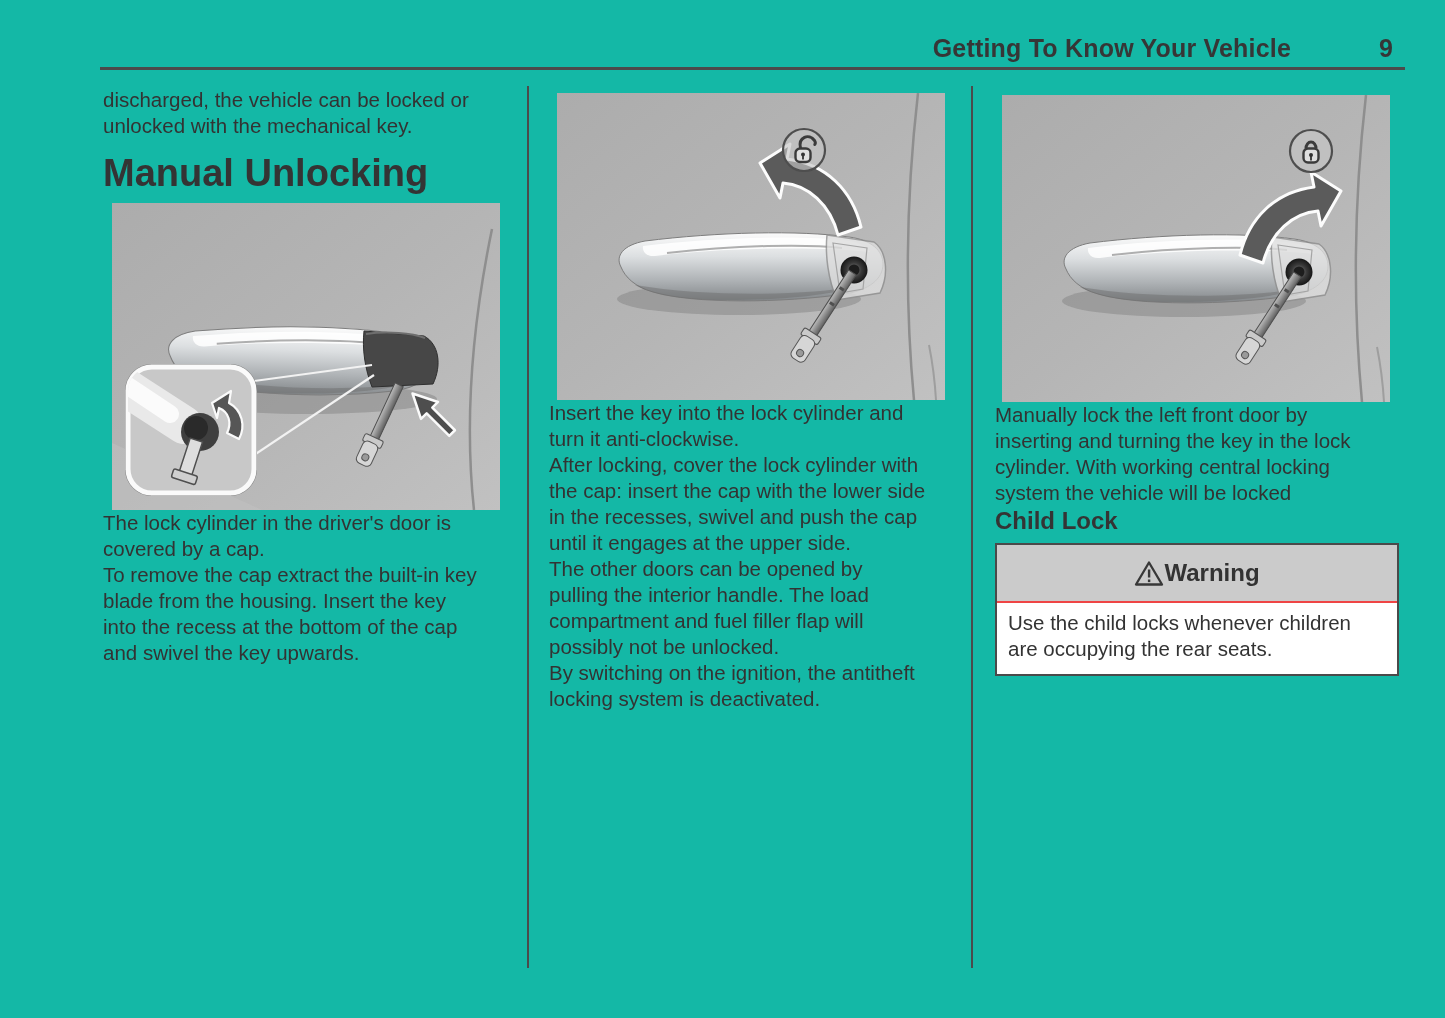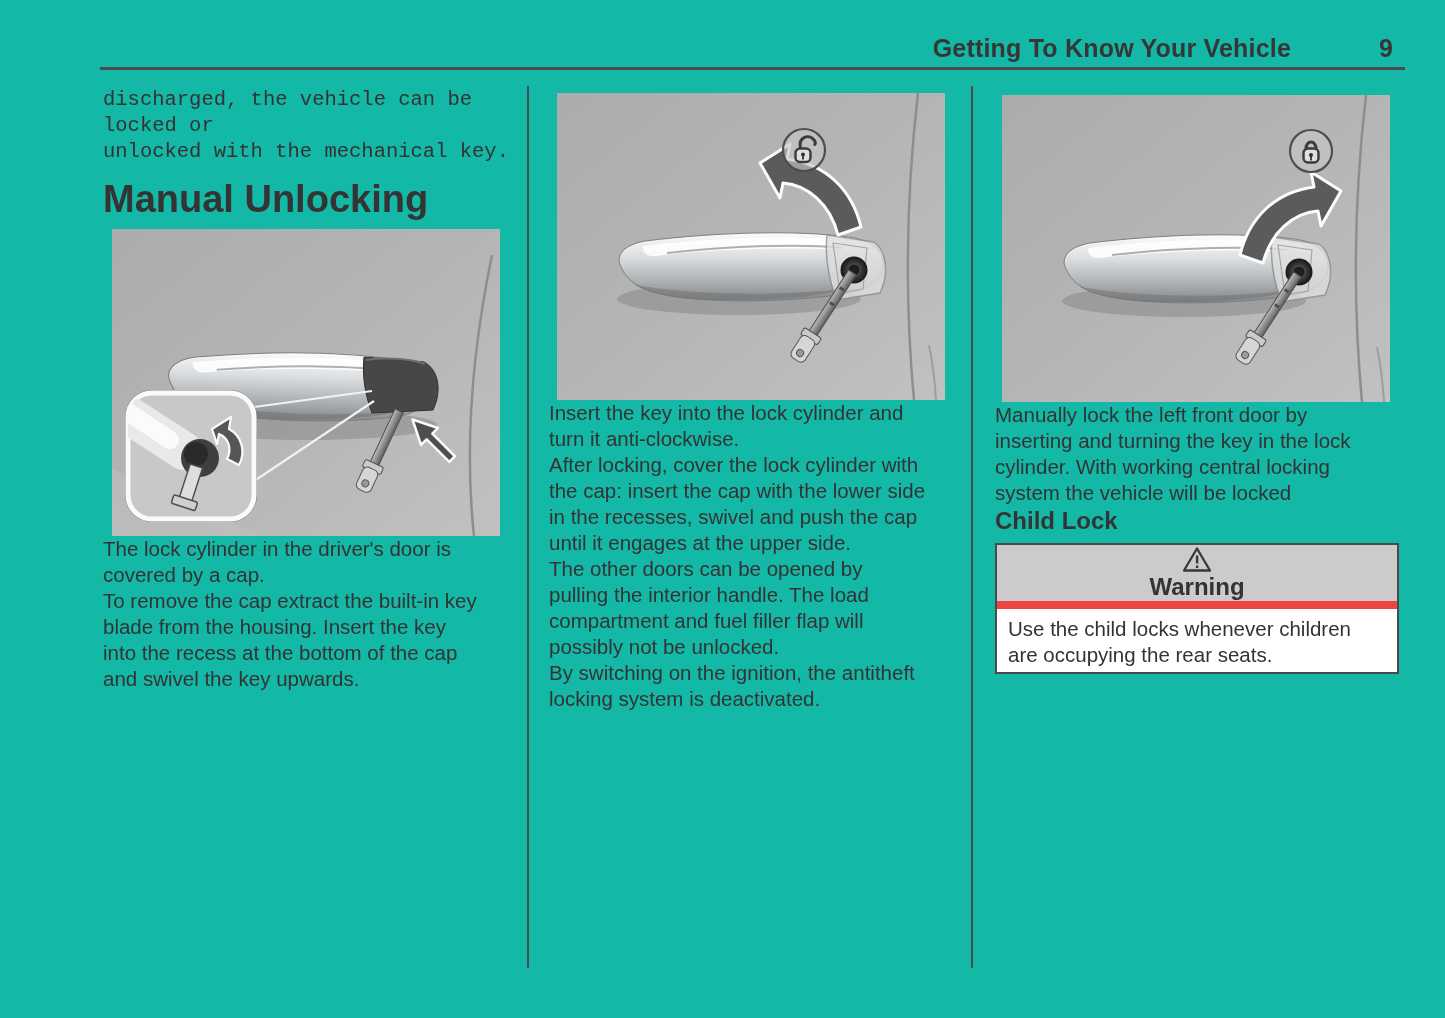--- a/index.html
+++ b/index.html
@@ -22,40 +22,40 @@
   .sep2{left:971px;}
   
   .col{position:absolute;top:85px;}
   .col1{left:103px;width:420px;}
   .col2{left:549px;width:420px;}
   .col3{left:995px;width:412px;}
   p.body{
     margin:0;font-size:20.5px;line-height:26px;color:#333333;
     white-space:pre-line;
   }
-  .col1 .intro{margin-top:2px;font-family:Liberation Mono, monospace;}
+  .col1 .intro{margin-top:2px;}
   h2.h-big{margin:17px 0 0 0;font-size:38px;line-height:34px;color:#343434;}
   h3.h-mid{margin:0;font-size:24px;line-height:30px;color:#343434;}
   figure{margin:0;padding:0;}
   .fig{width:388px;height:307px;display:block;}
   .fig1{margin:13px 0 0 9px;}
   .fig2{margin:8px 0 0 8px;}
   .fig3{margin:10px 0 0 7px;}
   .after-fig1{margin-top:46px;}
   .after-fig2{margin-top:45px;}
   .after-fig3{margin-top:46px;}
   .child-heading{margin-top:17px;}
   
   .warning-box{margin-top:7px;width:404px;border:2px solid #4a4a4a;box-sizing:border-box;background:#ffffff;}
   .warning-head{
-    background:#cbcbcb;border-bottom:8px solid #ef4444;height:56px;
-    display:flex;align-items:center;justify-content:center;flex-direction:column;
+    background:#cbcbcb;border-bottom:2px solid #ef4444;height:56px;
+    display:flex;align-items:center;justify-content:center;
   }
   .warning-title{font-size:24px;font-weight:bold;color:#333333;}
-  .warning-body{padding:7px 11px 4px 11px;}
+  .warning-body{padding:7px 11px 12px 11px;}
 </style>
 </head>
 <body>
 
 <svg width="0" height="0" style="position:absolute" aria-hidden="true">
   <defs>
     <linearGradient id="gBg" x1="0" y1="0" x2="1" y2="1">
       <stop offset="0" stop-color="#acacac"></stop>
       <stop offset="0.5" stop-color="#b5b5b5"></stop>
       <stop offset="1" stop-color="#c1c1c1"></stop>

